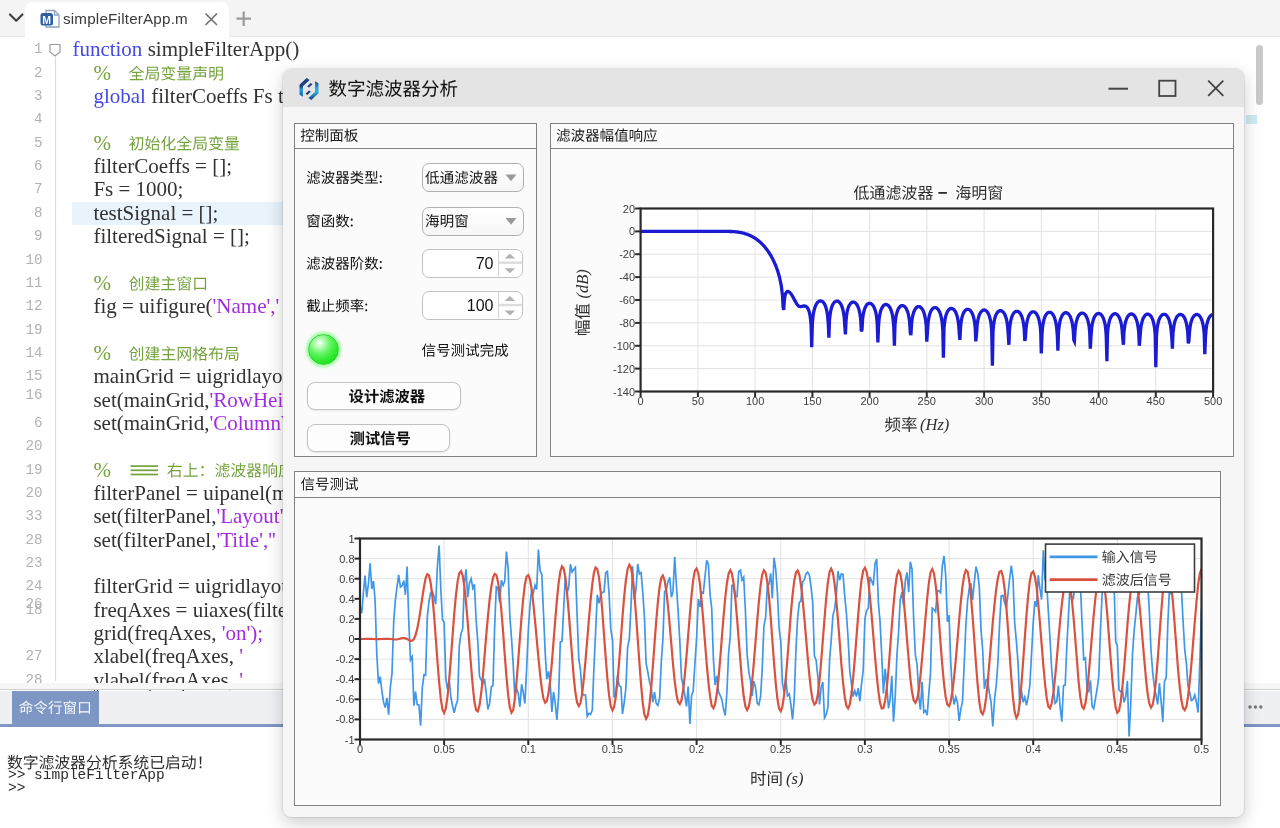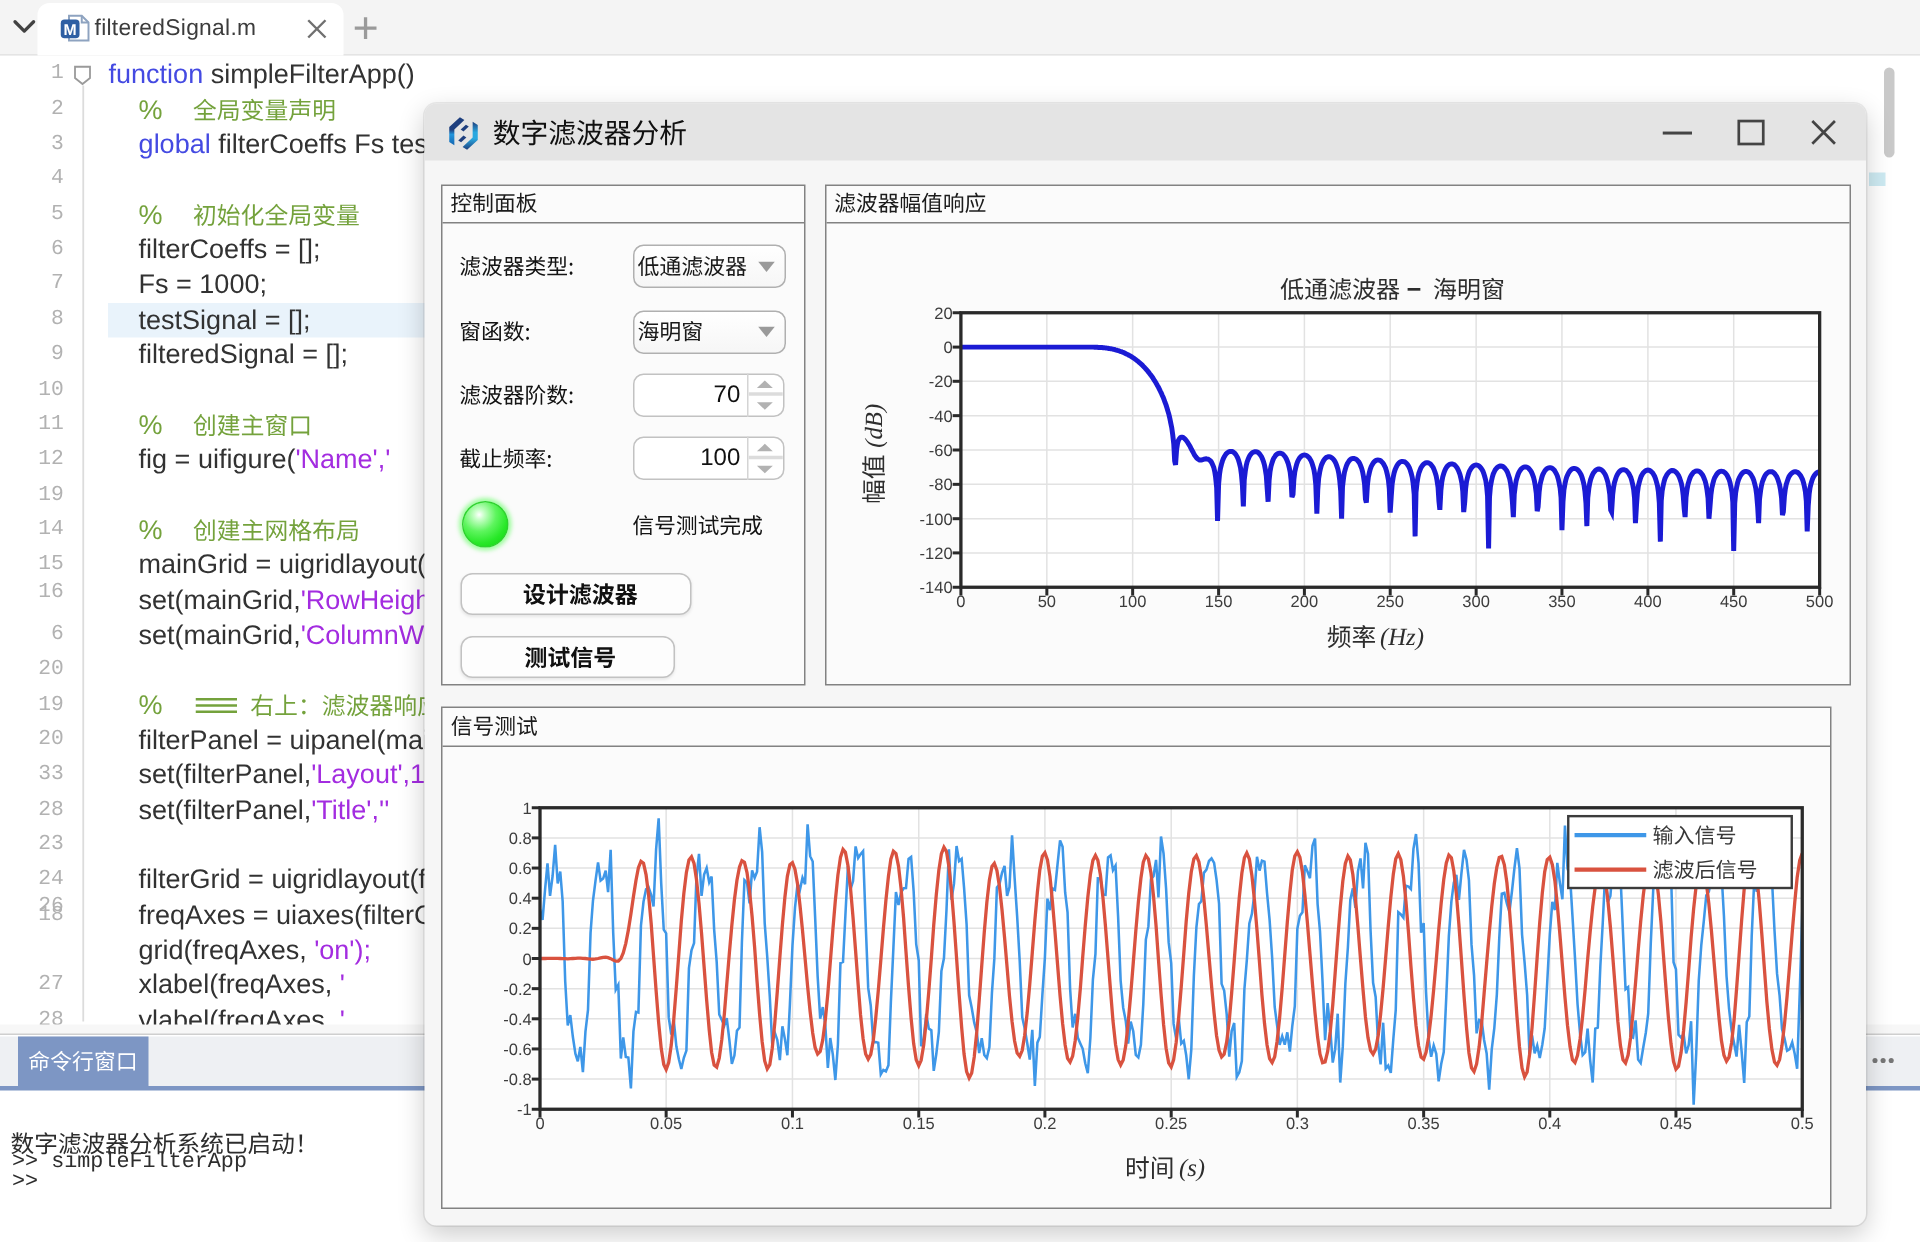--- a/index.html
+++ b/index.html
@@ -1,21 +1,21 @@
 <!DOCTYPE html>
 <html><head><meta charset="utf-8"><style>
 *{margin:0;padding:0;box-sizing:border-box}
 html,body{width:1280px;height:828px;overflow:hidden;background:#fff;position:relative;
  font-family:"Liberation Sans",sans-serif}
 .abs{position:absolute}
 #tabbar{left:0;top:0;width:1280px;height:37px;background:#f4f4f4;border-bottom:1px solid #e4e4e4}
 #tab{left:24.5px;top:2px;width:204px;height:35px;background:#fff;border-radius:8px 8px 0 0}
 #tabtxt{left:63px;top:0;height:37px;line-height:37px;font-size:15.2px;color:#3c3c3c;letter-spacing:.2px}
 .cl{position:absolute;left:72.4px;width:1200px;height:23.35px;line-height:23.35px;
- font-family:Liberation Sans, sans-serif;font-size:18px;color:#323232;white-space:pre}
+ font-family:Liberation Serif, serif;font-size:21px;color:#323232;white-space:pre}
 .ln{position:absolute;width:42.5px;text-align:right;height:23.35px;line-height:23.35px;
  font-family:"Liberation Mono",monospace;font-size:14.2px;color:#b2b2b2}
 .k{color:#444ae2}.c{color:#74a23c}.s{color:#a32ce0}
 #hl8{left:71.5px;top:202.2px;width:1170px;height:23.3px;background:#e9f3fb}
 #cmdstrip{left:0;top:683px;width:1280px;height:7px;background:#f7f7f7;border-bottom:1px solid #cfcfcf}
 #cmdtabs{left:0;top:690.5px;width:1280px;height:34px;background:#eef0f3}
 #cmdtab{left:12px;top:691px;width:86.5px;height:33.5px;background:#7d96c4}
 #cmdline{left:0;top:724.4px;width:1280px;height:2.3px;background:#7d96c4}
 .cmdt{position:absolute;font-family:"Liberation Mono",monospace;font-size:14.5px;color:#2d2d2d;white-space:pre}
 #appwin{left:283px;top:69px;width:960.5px;height:748px;background:#f6f6f6;border-radius:8px;
@@ -110,21 +110,21 @@
       <path id="q70" transform="scale(1,-1)" d="M292 710H700V617H292ZM172 815V513H828V815ZM53 450V342H241C221 276 197 207 176 158H689C676 86 661 46 642 32C629 24 616 23 594 23C563 23 489 24 422 30C444 -2 462 -50 464 -84C533 -88 599 -87 637 -85C684 -82 717 -75 747 -47C783 -13 807 62 827 217C830 233 833 267 833 267H352L376 342H943V450Z"></path>
       <path id="q71" transform="scale(1,-1)" d="M474 452C527 375 595 269 627 208L693 246C659 307 590 409 536 485ZM324 402V174H153V402ZM324 469H153V688H324ZM81 756V25H153V106H394V756ZM764 835V640H440V566H764V33C764 13 756 6 736 6C714 4 640 4 562 7C573 -15 585 -49 590 -70C690 -70 754 -69 790 -56C826 -44 840 -22 840 33V566H962V640H840V835Z"></path>
       <path id="q72" transform="scale(1,-1)" d="M91 615V-80H168V615ZM106 791C152 747 204 684 227 644L289 684C265 726 211 785 164 827ZM379 295H619V160H379ZM379 491H619V358H379ZM311 554V98H690V554ZM352 784V713H836V11C836 -2 832 -6 819 -7C806 -7 765 -8 723 -6C733 -25 743 -57 747 -75C808 -75 851 -75 878 -63C904 -50 913 -31 913 11V784Z"></path>
       <path id="q73" transform="scale(1,-1)" d="M734 447V85H793V447ZM861 484V5C861 -6 857 -9 846 -10C833 -10 793 -10 747 -9C757 -27 765 -54 767 -71C826 -71 866 -70 890 -60C915 -49 922 -31 922 5V484ZM71 330C79 338 108 344 140 344H219V206C152 190 90 176 42 167L59 96L219 137V-79H285V154L368 176L362 239L285 221V344H365V413H285V565H219V413H132C158 483 183 566 203 652H367V720H217C225 756 231 792 236 827L166 839C162 800 157 759 150 720H47V652H137C119 569 100 501 91 475C77 430 65 398 48 393C56 376 67 344 71 330ZM659 843C593 738 469 639 348 583C366 568 386 545 397 527C424 541 451 557 477 574V532H847V581C872 566 899 551 926 537C935 557 956 581 974 596C869 641 774 698 698 783L720 816ZM506 594C562 635 615 683 659 734C710 678 765 633 826 594ZM614 406V327H477V406ZM415 466V-76H477V130H614V-1C614 -10 612 -12 604 -13C594 -13 568 -13 537 -12C546 -30 554 -57 556 -74C599 -74 630 -74 651 -63C672 -52 677 -33 677 -1V466ZM477 269H614V187H477Z"></path>
       <path id="q74" transform="scale(1,-1)" d="M295 755C361 709 412 653 456 591C391 306 266 103 41 -13C61 -27 96 -58 110 -73C313 45 441 229 517 491C627 289 698 58 927 -70C931 -46 951 -6 964 15C631 214 661 590 341 819Z"></path>
       <path id="q75" transform="scale(1,-1)" d="M151 750V491C151 336 140 122 32 -30C50 -40 82 -66 95 -82C210 81 227 324 227 491H954V563H227V687C456 702 711 729 885 771L821 832C667 793 388 764 151 750ZM312 348V-81H387V-29H802V-79H881V348ZM387 41V278H802V41Z"></path>
     </defs>
   </svg>
 <div id="tabbar" class="abs"></div>
 <div id="tab" class="abs"></div>
-<div id="tabtxt" class="abs">filteredSignal.m</div>
+<div id="tabtxt" class="abs">simpleFilterApp.m</div>
 <div id="hl8" class="abs"></div>
 <div class="ln" style="top:38.3px">1</div>
 <div class="ln" style="top:61.7px">2</div>
 <div class="ln" style="top:85.0px">3</div>
 <div class="ln" style="top:108.4px">4</div>
 <div class="ln" style="top:131.7px">5</div>
 <div class="ln" style="top:155.1px">6</div>
 <div class="ln" style="top:178.4px">7</div>
 <div class="ln" style="top:201.8px">8</div>
 <div class="ln" style="top:225.1px">9</div>

